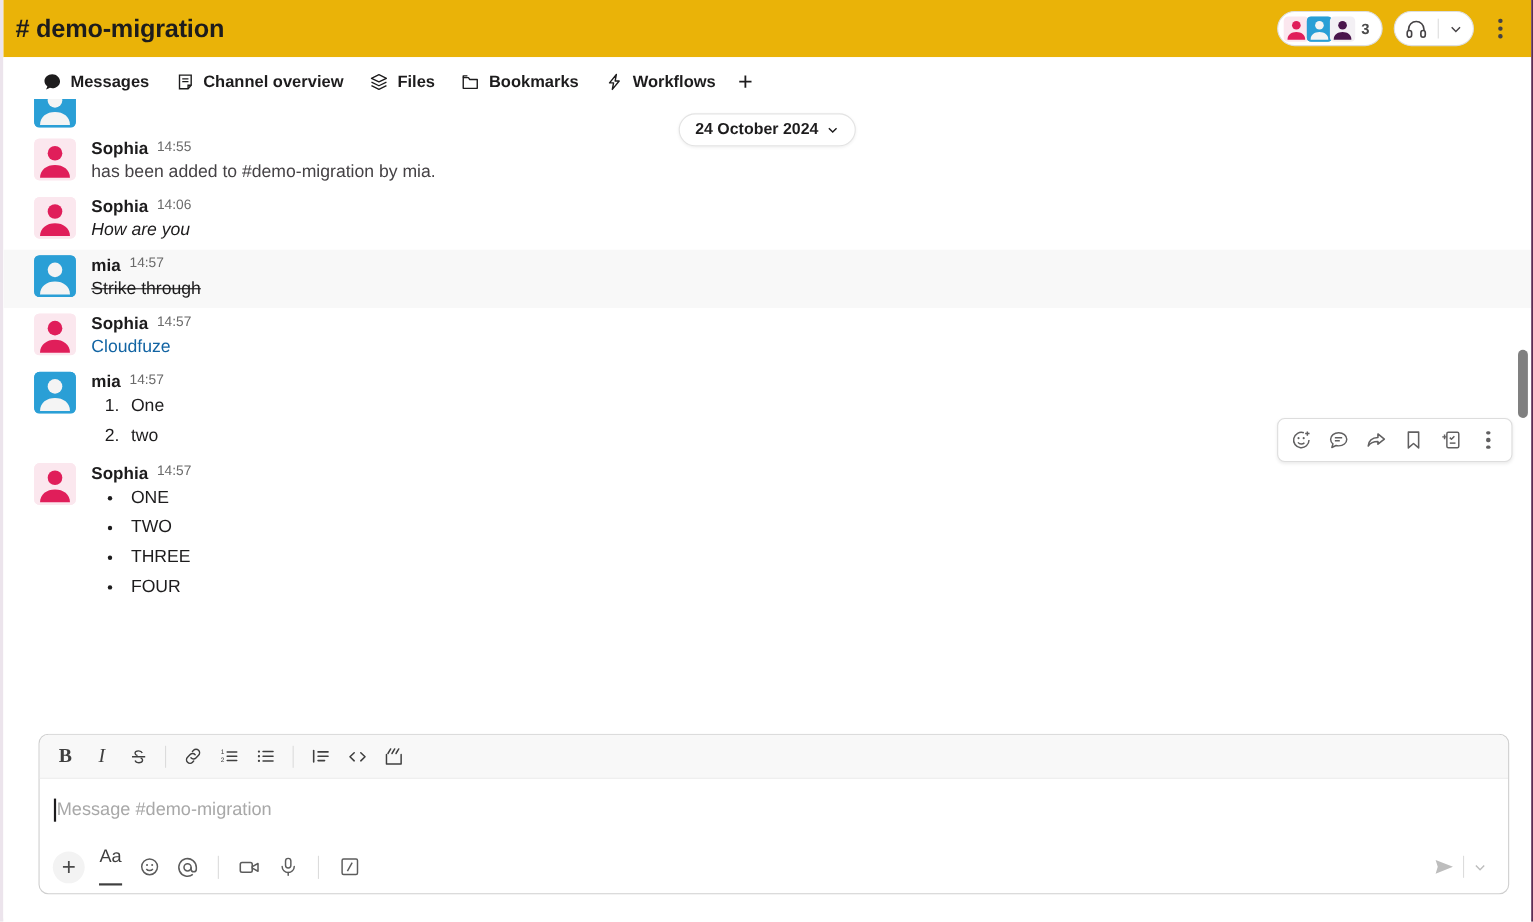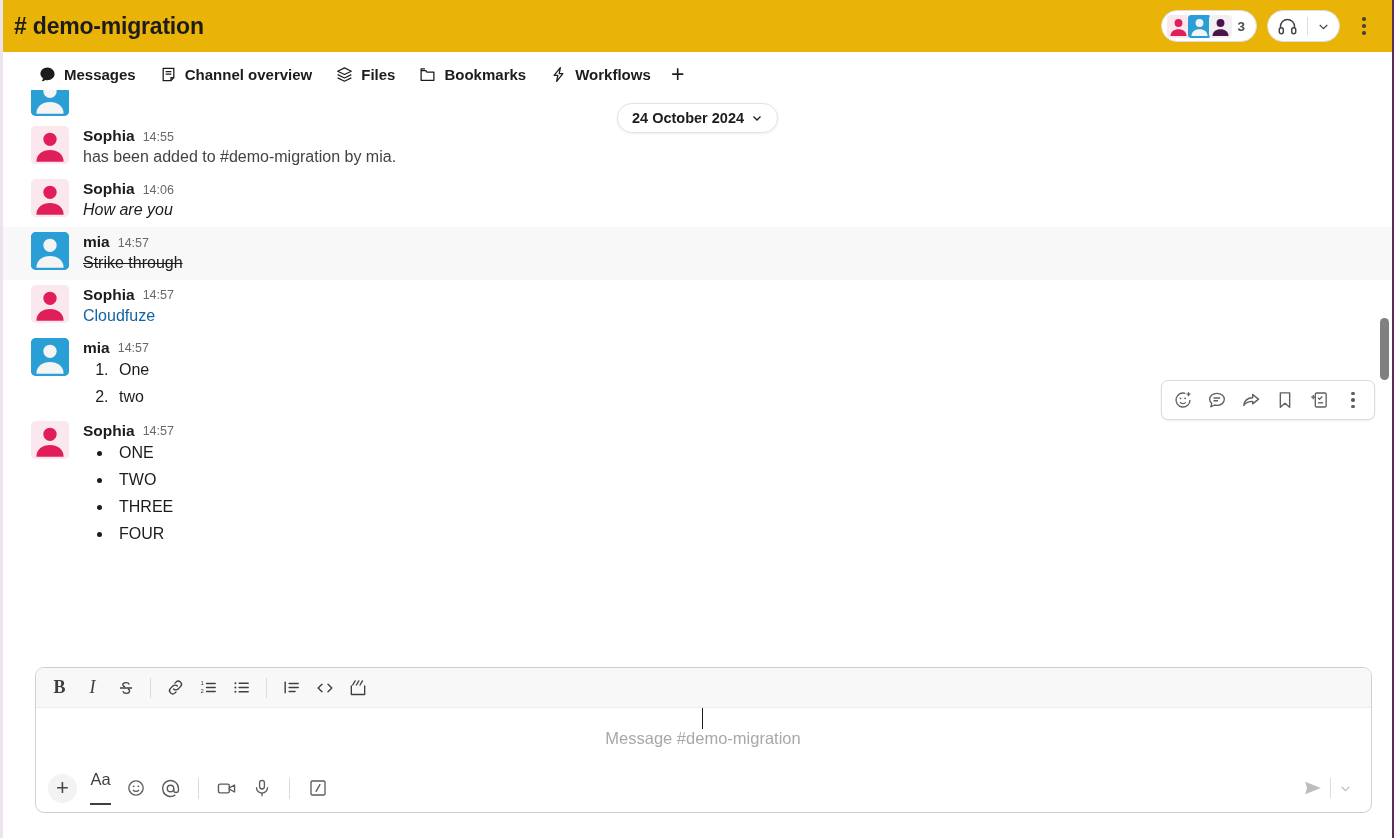--- a/index.html
+++ b/index.html
@@ -159,21 +159,21 @@
     width: 38px; height: 38px;
     border-radius: 5px;
     flex: none;
     margin-right: 14px;
     overflow: hidden;
   }
   .avatar.pink { background: #fbe7ee; }
   .avatar.blue { background: #2a9fd6; }
   .avatar svg { display: block; width: 38px; height: 38px; }
   .msg-body { flex: 1; min-width: 0; padding-top: 0px; }
-  .msg-meta { display: flex; align-items: flex-end; gap: 8px; line-height: 1.25; }
+  .msg-meta { display: flex; align-items: flex-start; gap: 8px; line-height: 1.25; }
   .msg-author { font-size: 15.5px; font-weight: bold; color: #1d1c1d; }
   .msg-time { font-size: 12.5px; color: #696969; }
   .msg-text { font-size: 16px; line-height: 1.47; color: #1d1c1d; }
   .msg-text.italic { font-style: italic; }
   .msg-text.strike { text-decoration: line-through; }
   .msg-text.bold   { font-weight: bold; }
   .msg-text.system { color: #454245; }
   .msg-text.link   { color: #1264a3; }
 
   .msg-text ol, .msg-text ul { margin: 0 0 0 30px; }
@@ -247,21 +247,20 @@
   }
   .fmt-sep { width: 1px; height: 20px; background: #dcdcdc; margin: 0 7px; }
   .fmt-b { font-weight: bold; font-family: "Liberation Serif", serif; font-size: 18px; color: #3f3f3f; }
   .fmt-i { font-style: italic; font-family: "Liberation Serif", serif; font-size: 18px; color: #3f3f3f; }
 
   .composer-input {
     min-height: 56px;
     display: flex; align-items: center;
     padding: 0 14px 0 13px;
     position: relative;
-    flex-direction: column;
   }
   .caret {
     width: 1.6px; height: 21px; background: #1d1c1d;
     margin-right: 1px; flex: none;
   }
   .placeholder { font-size: 16.5px; color: #a8a8a8; }
 
   .composer-actions {
     display: flex; align-items: center;
     height: 48px;

